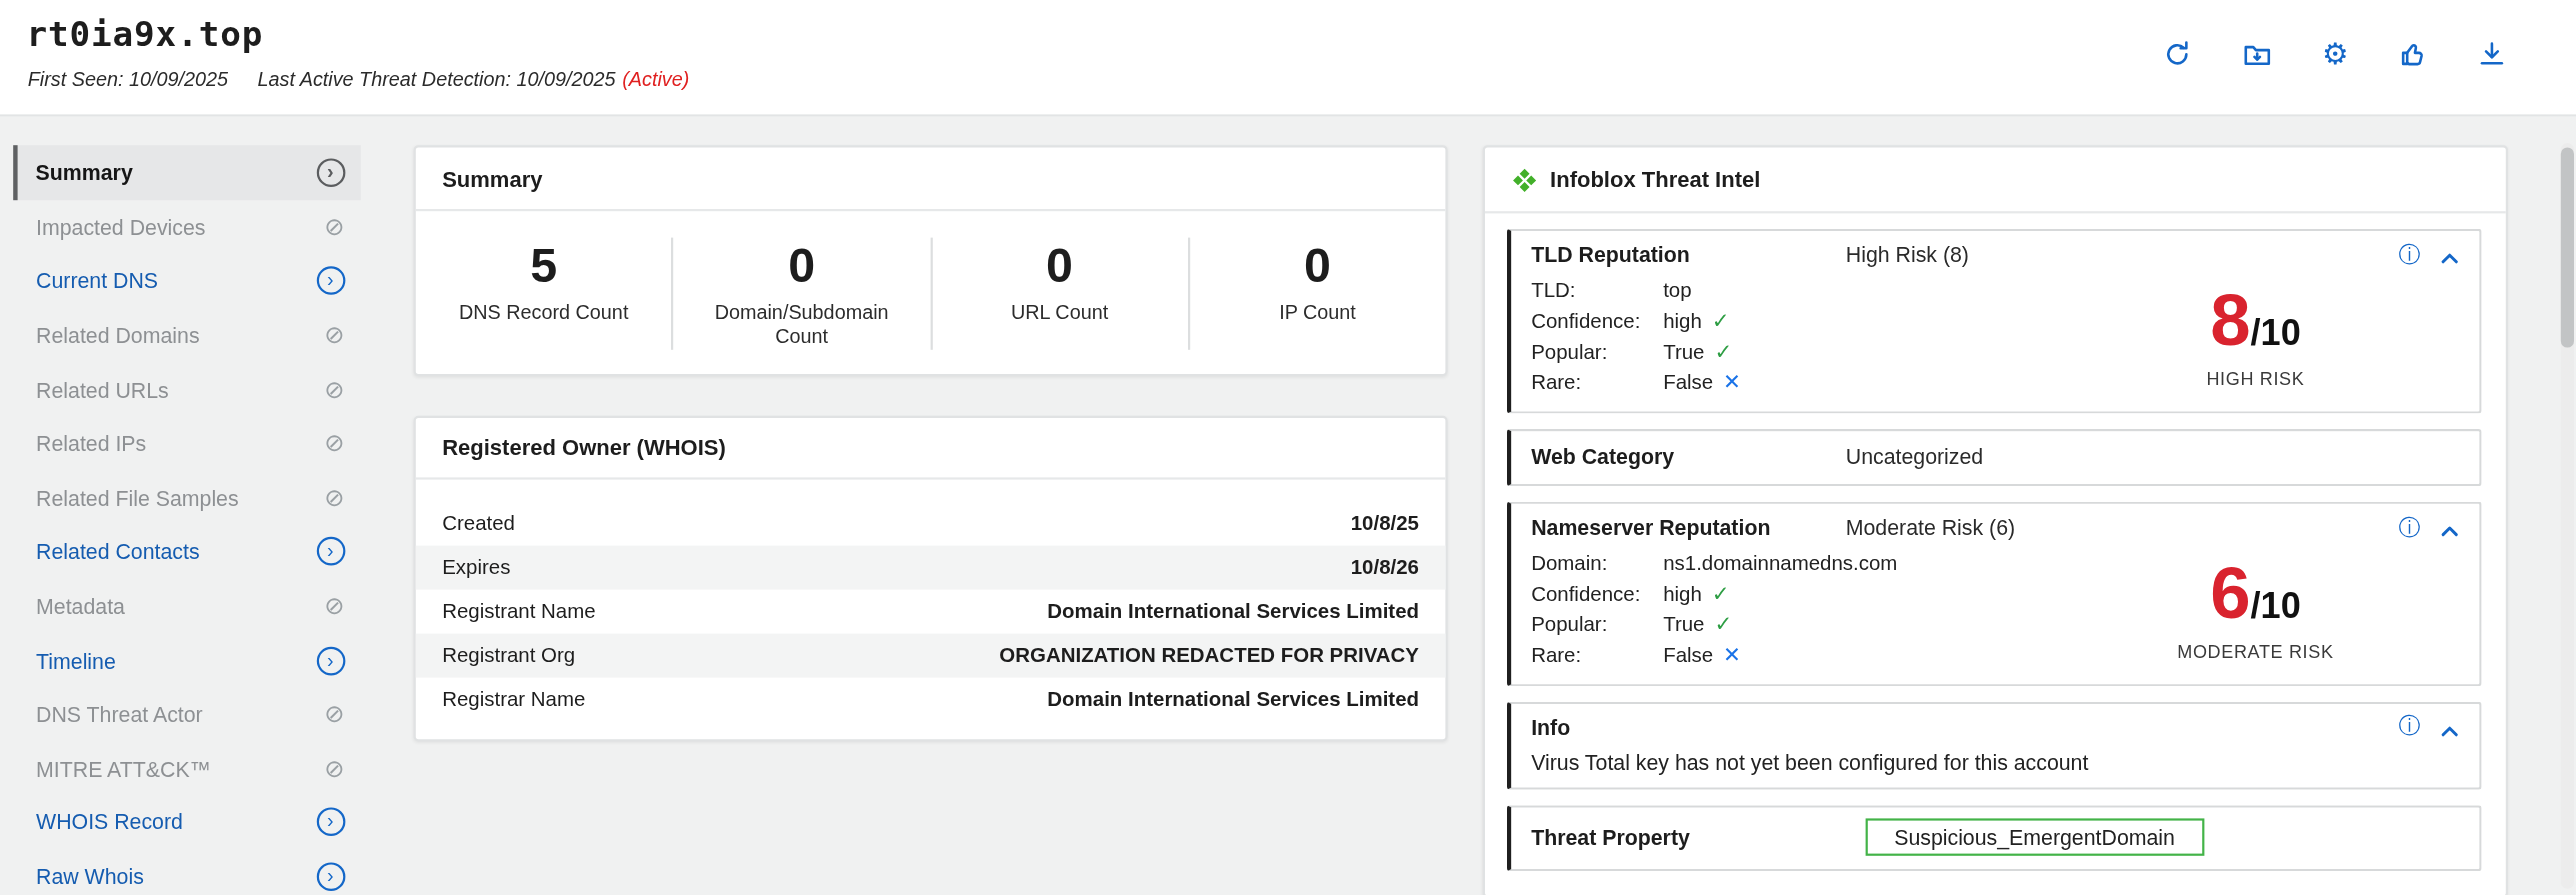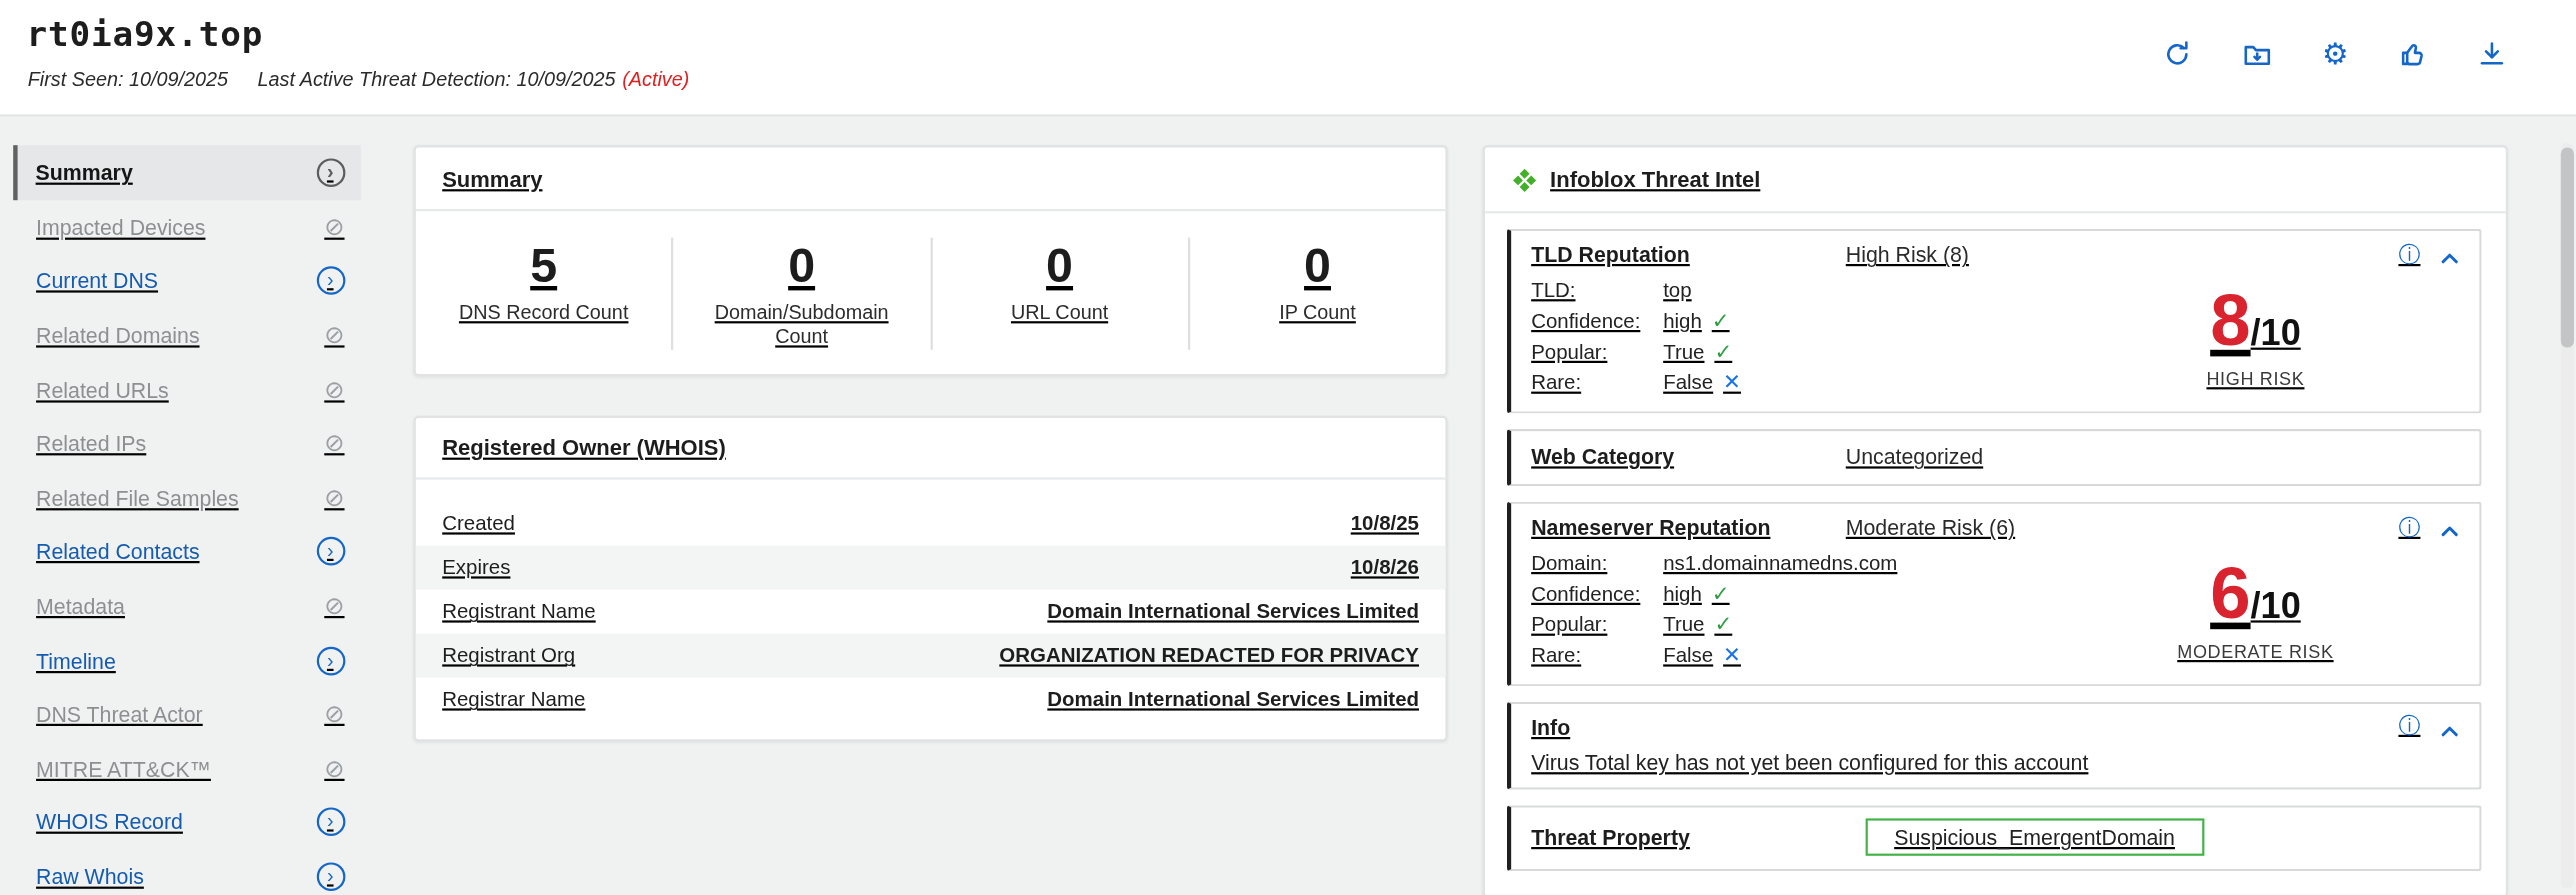--- a/index.html
+++ b/index.html
@@ -1,16 +1,16 @@
 <!DOCTYPE html>
 <html style="font-size:12px"><head>
 <meta charset="utf-8">
 <style>
   html,body{margin:0;padding:0;background:#eceff0;}
-  #stage{width:2576px;height:896px;overflow:hidden;position:relative;text-decoration:underline;}
+  #stage{width:2576px;height:896px;overflow:hidden;position:relative;}
   #app{width:1171px;height:408px;transform:scale(2.2);transform-origin:0 0;
        font-family:"Liberation Sans",sans-serif;color:#1d1d1d;background:#f0f1f1;position:relative;}
 
   
   .topbar{height:52px;background:#fff;border-bottom:0.7px solid #e2e4e5;position:relative;}
   .domain-title{position:absolute;left:12px;top:6.7px;font-family:"DejaVu Sans Mono",monospace;
                 font-weight:bold;font-size:15.6px;letter-spacing:0.4px;}
   .subtitle{position:absolute;left:12.6px;top:31px;font-style:italic;font-size:9px;color:#2b2b2b;}
   .subtitle .gap{display:inline-block;width:13.4px;}
   .active-badge{color:#e02020;margin-left:3px;}

